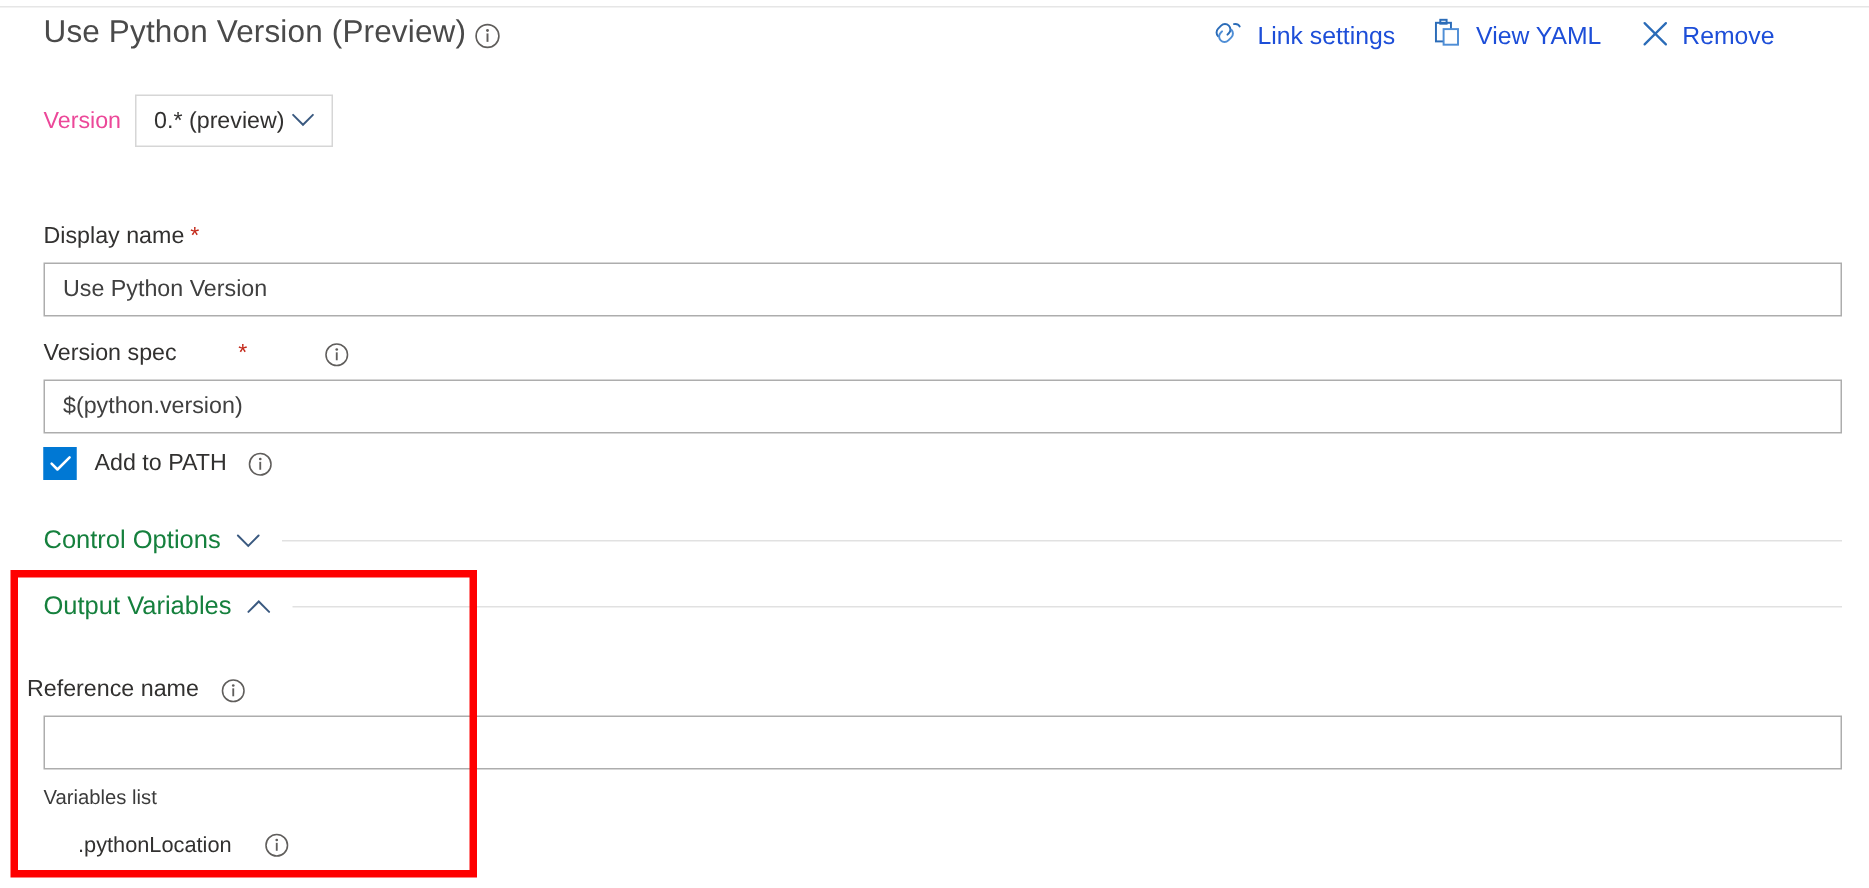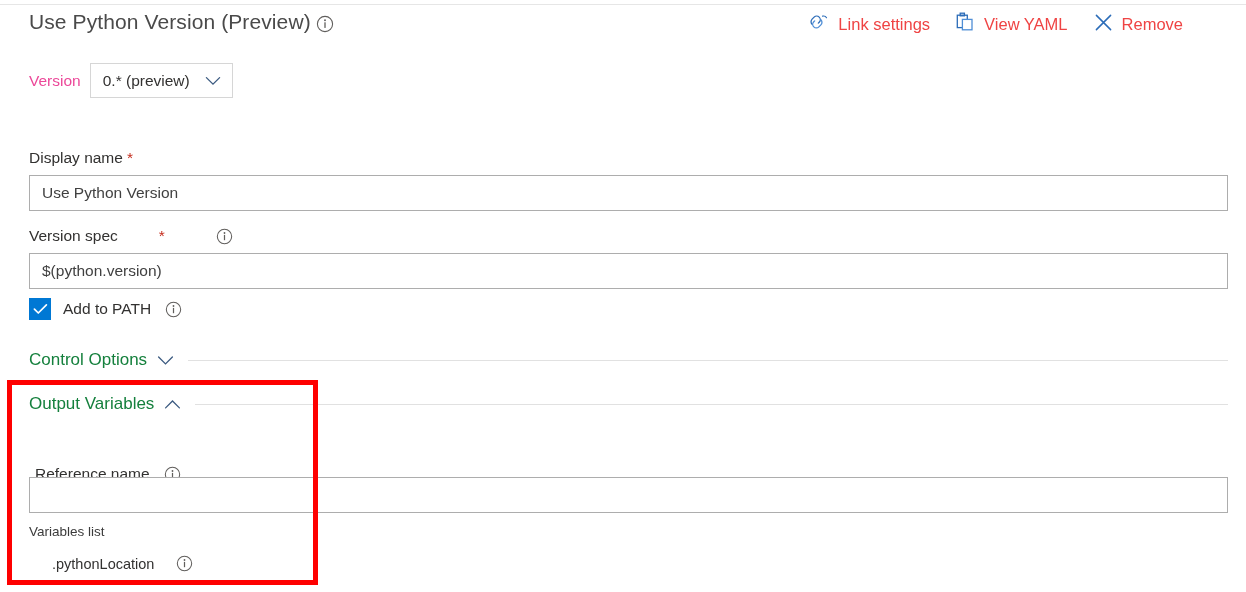--- a/index.html
+++ b/index.html
@@ -48,41 +48,41 @@
     position: absolute;
     right: 18px; top: 2px;
     display: flex;
     align-items: center;
     gap: 26px;
   }
   .action-link {
     display: flex;
     align-items: center;
     gap: 9px;
-    color: #ef4444;
+    color: #1d4ed8;
     font-size: 16.5px;
     cursor: pointer;
     white-space: nowrap;
   }
   .action-link .lbl { line-height: 1; }
 
   
   .version-row {
     position: absolute;
     left: 29px; top: 63px;
     display: flex;
     align-items: center;
   }
   .version-label {
     font-size: 15.5px;
     color: #ec4899;
     margin-right: 9px;
   }
   .version-select {
-    width: 143px;
+    width: 132px;
     height: 35px;
     border: 1px solid #d6d6d6;
     background: #fff;
     display: flex;
     align-items: center;
     justify-content: space-between;
     padding: 0 11px 0 12px;
     box-sizing: border-box;
     cursor: pointer;
     font-size: 15.5px;
@@ -174,21 +174,21 @@
   .section-rule {
     flex: 1;
     height: 1px;
     background: #e1e1e1;
     margin-left: 14px;
   }
   #control-options-head { top: 350px; }
   #output-variables-head { top: 394px; }
 
   
-  #reference-name-label { left: 35px; top: 451px; margin-top: 14px; }
+  #reference-name-label { left: 18px; top: 451px; }
   #reference-name-input { top: 477px; }
 
   .variables-list-title {
     position: absolute;
     left: 29px; top: 524px;
     font-size: 13.5px;
     color: #3b3b3b;
   }
   .variable-item {
     position: absolute;

